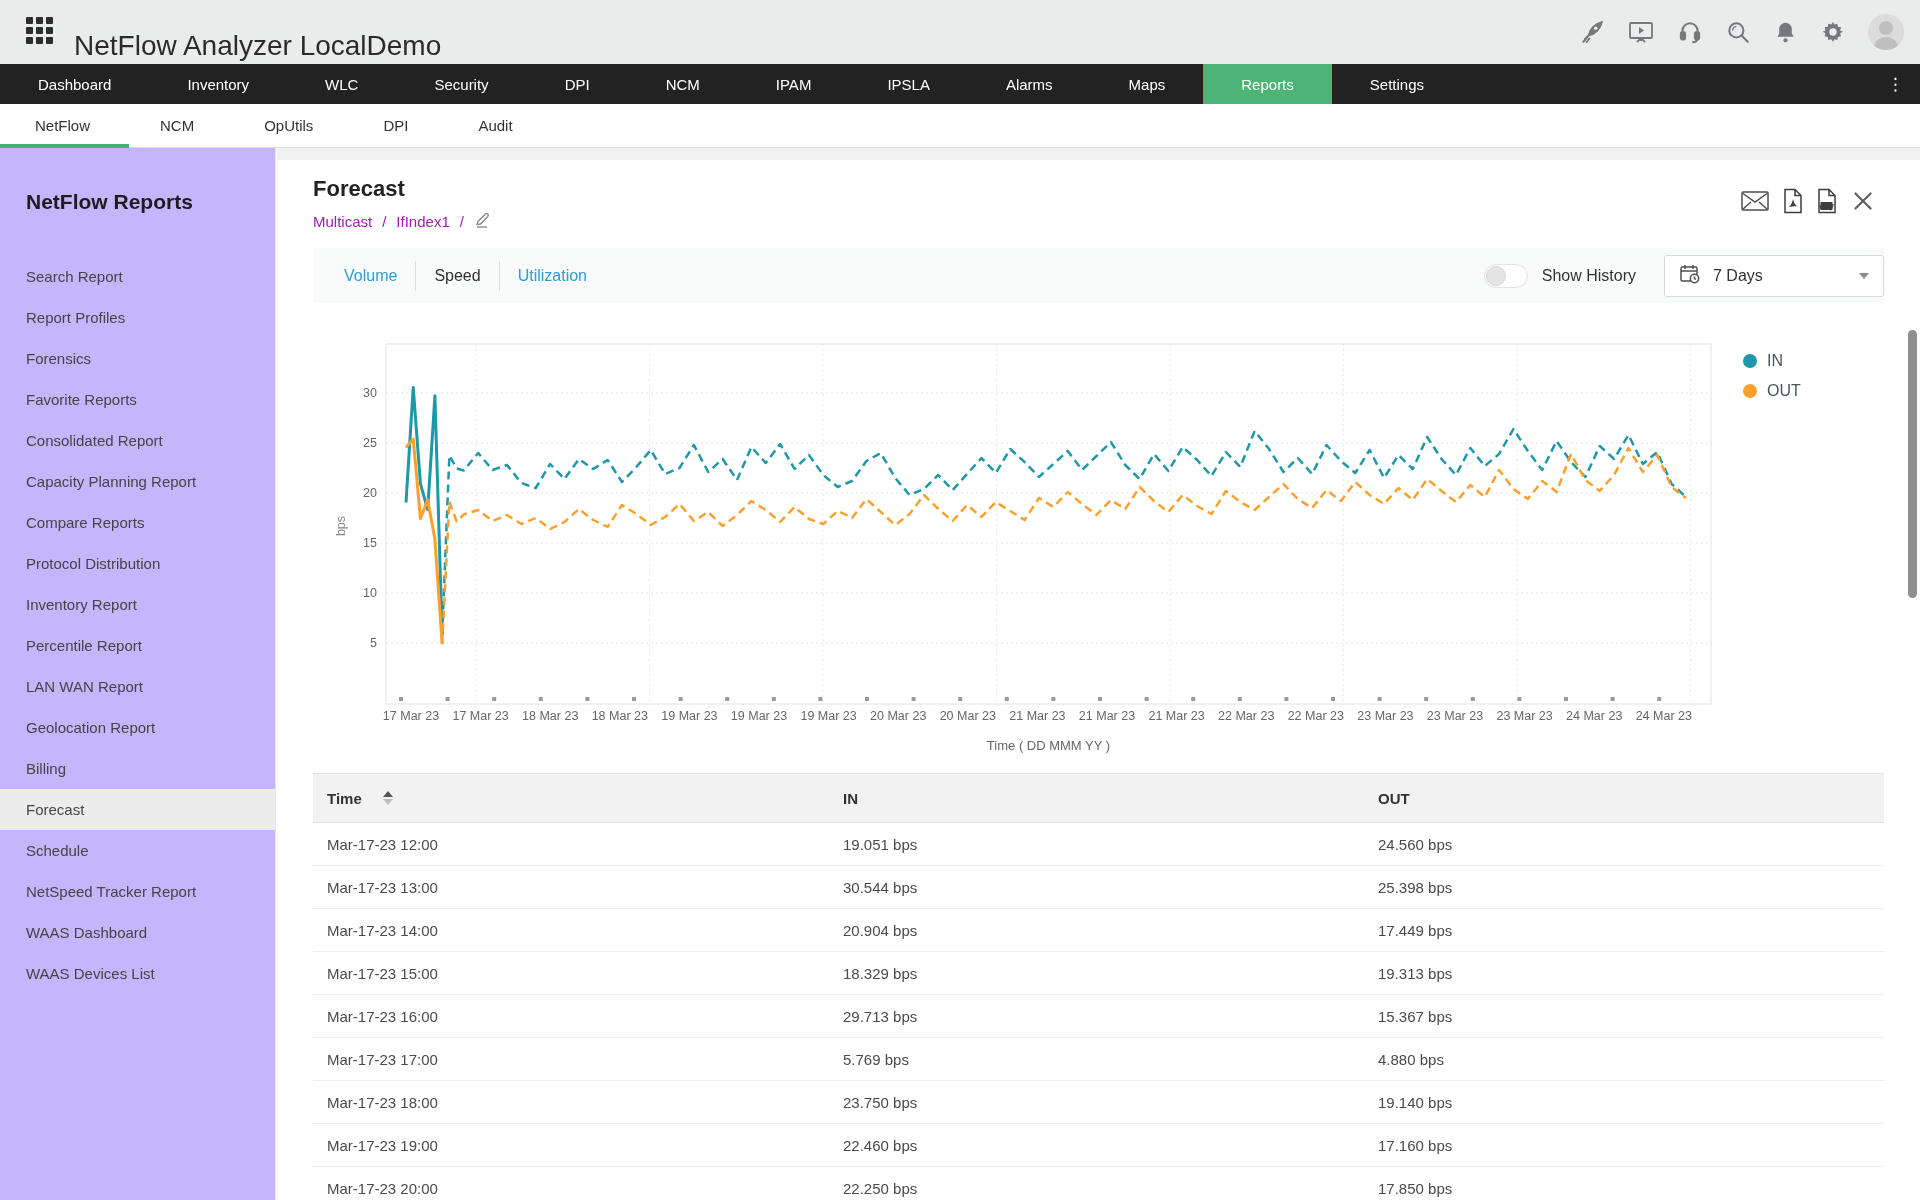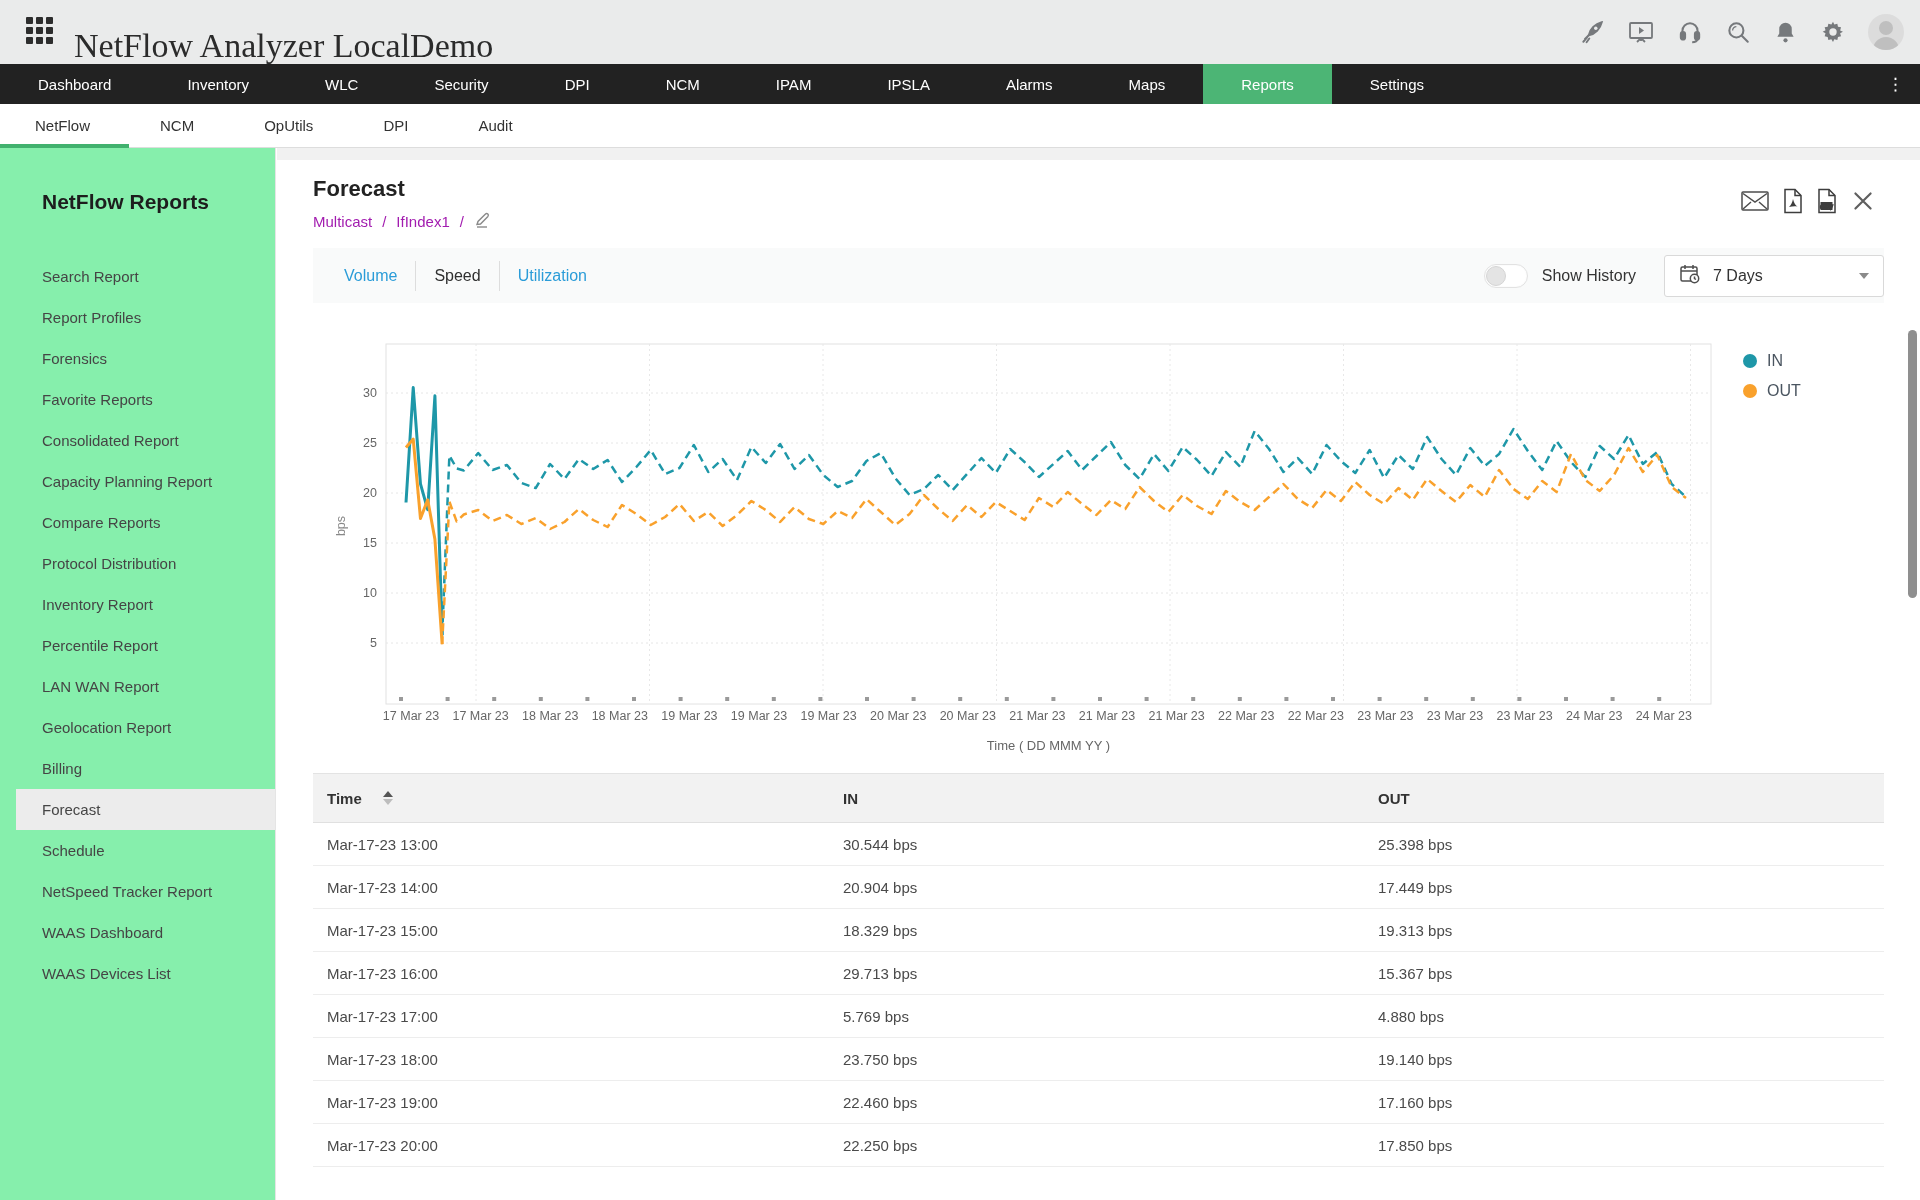--- a/index.html
+++ b/index.html
@@ -5,21 +5,21 @@
   * { margin:0; padding:0; box-sizing:border-box; }
   html,body { width:1920px; height:1200px; overflow:hidden; background:#fff;
     font-family:"Liberation Sans", sans-serif; }
 
   
   .topbar { position:absolute; left:0; top:0; width:1920px; height:64px; background:#eaebeb;
     display:flex; align-items:center; }
   .grid-btn { width:30px; height:30px; margin-left:26px; display:grid;
     grid-template-columns:repeat(3,7px); grid-template-rows:repeat(3,7px); gap:3px; cursor:pointer; }
   .grid-btn span { background:#2d2d2d; border-radius:1px; }
-  .app-title { font-family:Liberation Serif, serif; font-size:34px; color:#2b2b2b; margin-left:18px;margin-top:28px; }
+  .app-title { font-family:Liberation Sans, sans-serif; font-size:28px; color:#2b2b2b; margin-left:18px;margin-top:28px; }
   .top-icons { margin-left:auto; display:flex; align-items:center; gap:22px; padding-right:16px; }
   .top-icons svg { display:block; }
   .avatar { width:36px; height:36px; border-radius:50%; background:#dcdcdc; position:relative; overflow:hidden; }
   .avatar .head { position:absolute; left:11px; top:7px; width:14px; height:14px; border-radius:50%; background:#bfbfbf; }
   .avatar .body { position:absolute; left:5px; top:23px; width:26px; height:16px; border-radius:13px 13px 0 0; background:#bfbfbf; }
 
   
   .mainnav { position:absolute; left:0; top:64px; width:1920px; height:40px; background:#222;
     display:flex; align-items:stretch; color:#fff; }
   .nav-item { padding:0 38px; display:flex; align-items:center; font-size:15px; cursor:pointer; }
@@ -29,22 +29,22 @@
 
   
   .subnav { position:absolute; left:0; top:104px; width:1920px; height:44px; background:#fff;
     border-bottom:1px solid #ddd; display:flex; }
   .subnav-item { padding:0 35px; display:flex; align-items:center; font-size:15px; color:#333;
     cursor:pointer; position:relative; }
   .subnav-item.active::after { content:""; position:absolute; left:-28px; right:-4px; bottom:-1px;
     height:4px; background:#41b16e; }
 
   
-  .sidebar { position:absolute; left:0; top:148px; width:276px; height:1052px; background:#86efac;
-    border-right:1px solid #e5e5e5;padding-left:16px; }
+  .sidebar { position:absolute; left:0; top:148px; width:276px; height:1052px; background:#c4b5fd;
+    border-right:1px solid #e5e5e5; }
   .sidebar h1 { font-size:21px; color:#1d1d1d; margin:42px 0 0 26px; }
   .side-list { list-style:none; margin-top:42px; }
   .side-list li { height:41px; line-height:41px; padding-left:26px; font-size:15px; color:#454545; cursor:pointer; }
   .side-list li.selected { background:#ececec; }
 
   
   .content { position:absolute; left:277px; top:148px; width:1643px; height:1052px; background:#fff; }
   .content .topstrip { position:absolute; left:0; top:0; width:100%; height:12px; background:#f1f1f1; }
 
   .page-title { position:absolute; left:36px; top:28px; font-size:22px; font-weight:bold; color:#222; }
@@ -384,20 +384,25 @@
         <span class="sort-arrows">
             <span class="up"></span>
             <span class="down"></span>
           </span>
       </div>
       <div class="c1">IN</div>
       <div class="c2">OUT</div>
     </div>
     <div id="tbody">
         <div class="drow">
+          <div class="c0">Mar-17-23 12:00</div>
+          <div class="c1">19.051 bps</div>
+          <div class="c2">24.560 bps</div>
+        </div>
+        <div class="drow">
           <div class="c0">Mar-17-23 13:00</div>
           <div class="c1">30.544 bps</div>
           <div class="c2">25.398 bps</div>
         </div>
         <div class="drow">
           <div class="c0">Mar-17-23 14:00</div>
           <div class="c1">20.904 bps</div>
           <div class="c2">17.449 bps</div>
         </div>
         <div class="drow">

